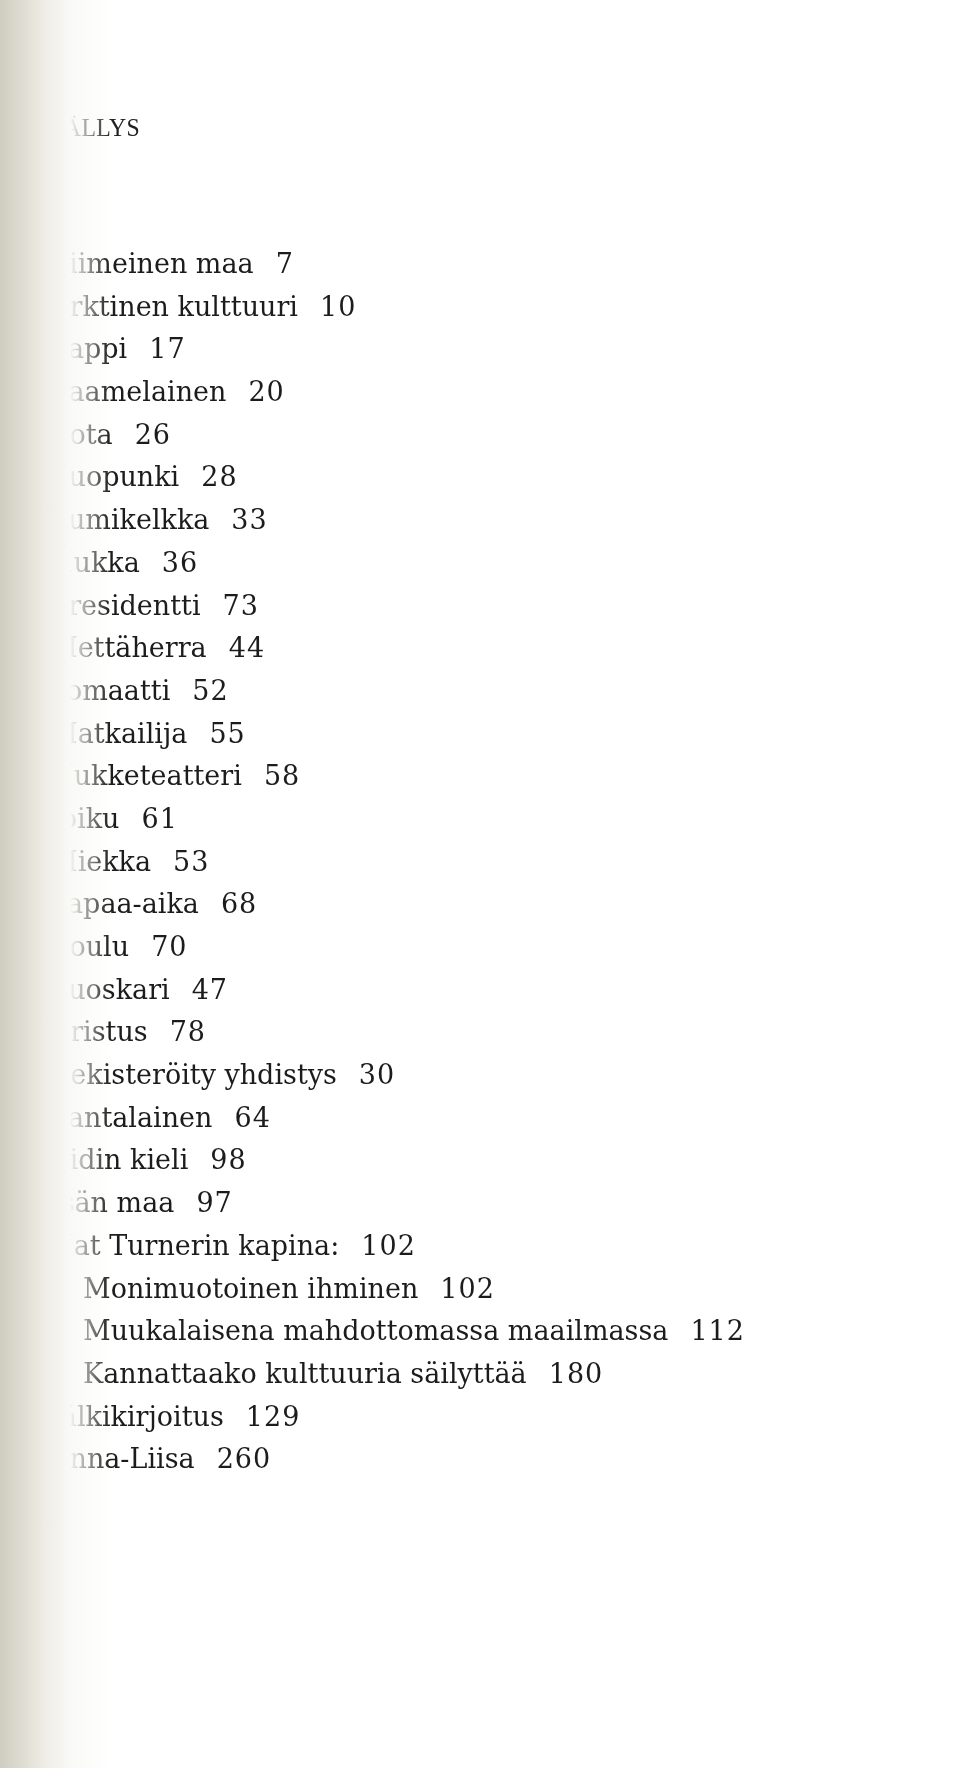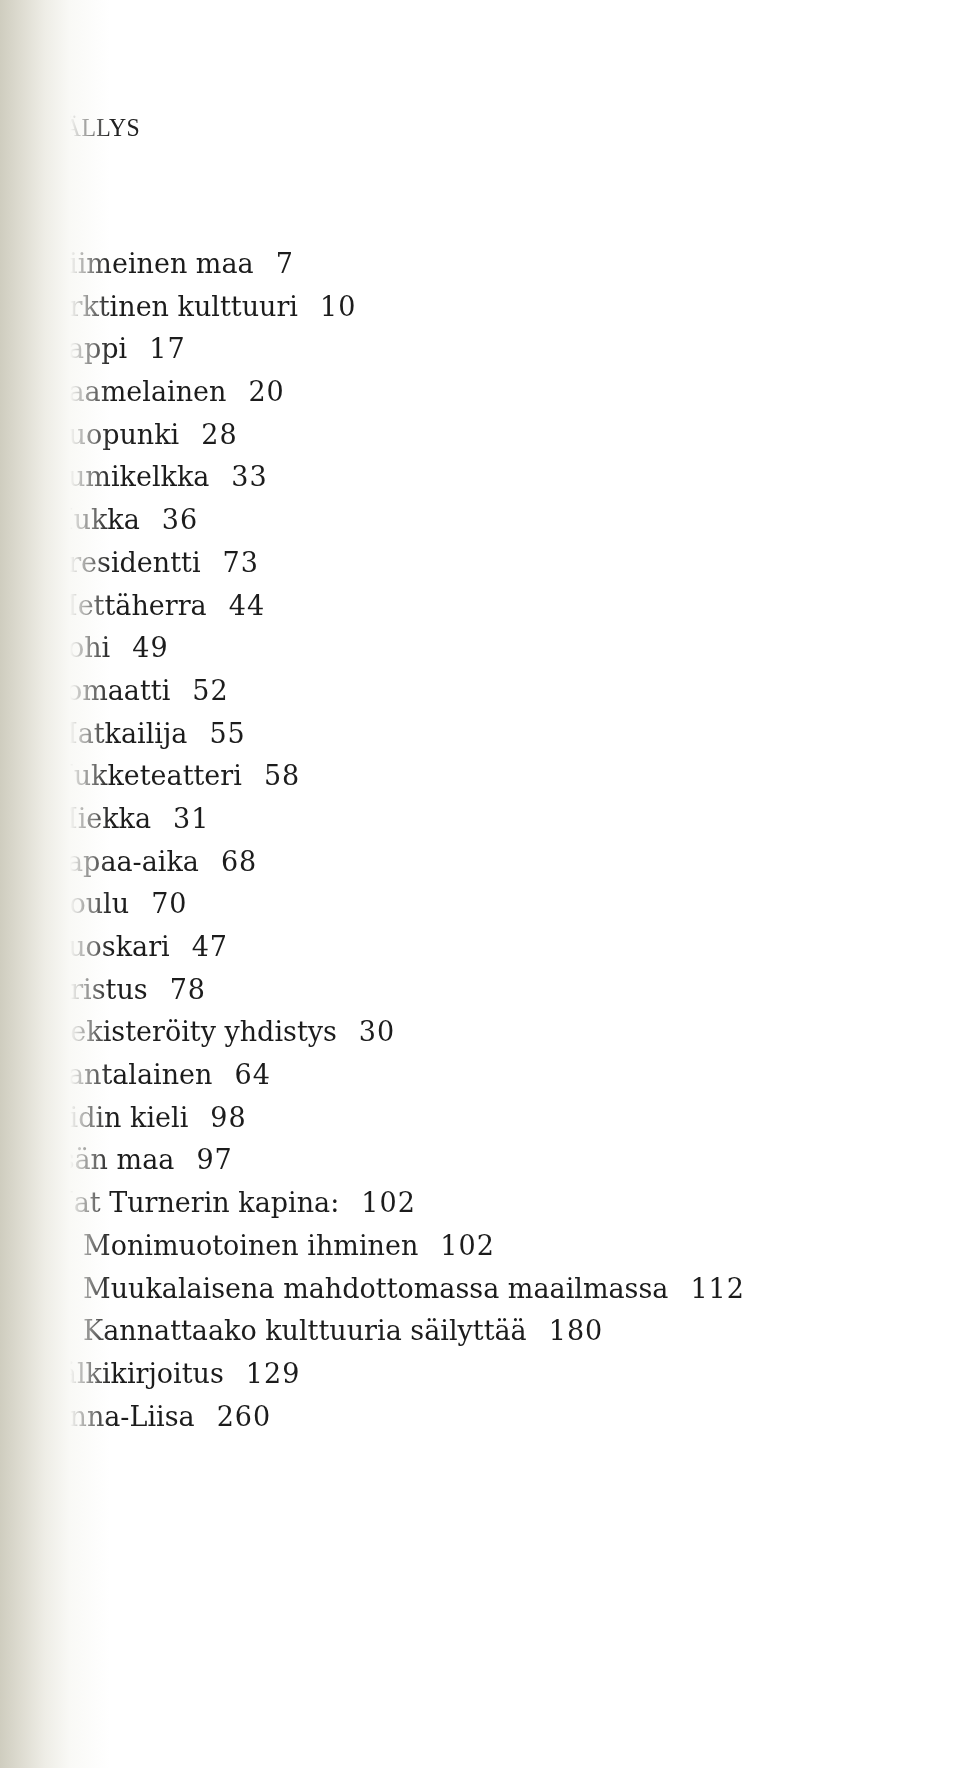--- a/index.html
+++ b/index.html
@@ -76,58 +76,62 @@
     </li>
   <li class="toc-item">
       <span class="title">Lappi</span>
       <span class="page">17</span>
     </li>
   <li class="toc-item">
       <span class="title">Saamelainen</span>
       <span class="page">20</span>
     </li>
   <li class="toc-item">
+      <span class="title">Kota</span>
+      <span class="page">26</span>
+    </li>
+  <li class="toc-item">
       <span class="title">Suopunki</span>
       <span class="page">28</span>
     </li>
   <li class="toc-item">
       <span class="title">Lumikelkka</span>
       <span class="page">33</span>
     </li>
   <li class="toc-item">
       <span class="title">Hukka</span>
       <span class="page">36</span>
     </li>
   <li class="toc-item">
       <span class="title">Presidentti</span>
       <span class="page">73</span>
     </li>
   <li class="toc-item">
       <span class="title">Mettäherra</span>
       <span class="page">44</span>
     </li>
   <li class="toc-item">
-      <span class="title">Lohi</span>
-      <span class="page">49</span>
-    </li>
-  <li class="toc-item">
       <span class="title">Tomaatti</span>
       <span class="page">52</span>
     </li>
   <li class="toc-item">
       <span class="title">Matkailija</span>
       <span class="page">55</span>
     </li>
   <li class="toc-item">
       <span class="title">Nukketeatteri</span>
       <span class="page">58</span>
     </li>
   <li class="toc-item">
+      <span class="title">Joiku</span>
+      <span class="page">61</span>
+    </li>
+  <li class="toc-item">
       <span class="title">Miekka</span>
-      <span class="page">31</span>
+      <span class="page">53</span>
     </li>
   <li class="toc-item">
       <span class="title">Vapaa-aika</span>
       <span class="page">68</span>
     </li>
   <li class="toc-item">
       <span class="title">Koulu</span>
       <span class="page">70</span>
     </li>
   <li class="toc-item">

